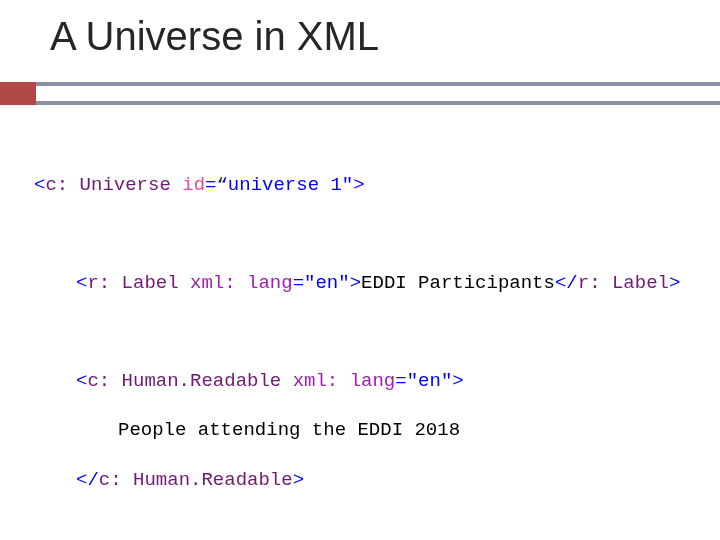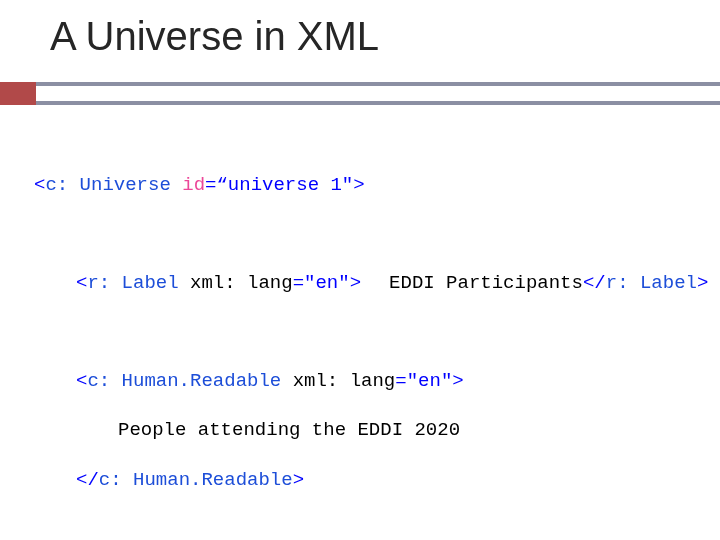--- a/index.html
+++ b/index.html
@@ -54,24 +54,24 @@
     position: absolute;
     left: 34px;
     top: 148px;
     font-family: Consolas, "Courier New", monospace;
     font-size: 19px;
     line-height: 1.3;
     white-space: pre;
     color: #000;
   }
   .punct  { color: #0000ff; }
-  .elname { color: #1d4ed8; }
-  .attr   { color: #000000; margin-top: 31px; }
+  .elname { color: #701a75; }
+  .attr   { color: #a21caf; margin-top: 31px; }
   .val    { color: #0000ff; }
-  .txt    { color: #000000; margin-left: 28px; }
+  .txt    { color: #000000; }
   .idattr { color: #ec4899; }
   .indent1 { margin-left: 42px; }
   .indent2 { margin-left: 84px; }
   .blank { height: 24px; }
 </style>
 </head>
 <body>
 
 <div class="slide">
 
@@ -80,19 +80,19 @@
   <div class="accent-box"></div>
   <div class="hr-top"></div>
   <div class="hr-bot"></div>
 
   <div class="code">
 <div><span class="punct">&lt;</span><span class="elname">c: Universe</span><span> </span><span class="idattr">id</span><span class="punct">=</span><span class="val">“universe 1"</span><span class="punct">&gt;</span></div>
 <div class="blank"></div>
 <div class="indent1"><span class="punct">&lt;</span><span class="elname">r: Label</span><span> </span><span class="attr">xml: lang</span><span class="punct">=</span><span class="val">"en"</span><span class="punct">&gt;</span><span class="txt">EDDI Participants</span><span class="punct">&lt;/</span><span class="elname">r: Label</span><span class="punct">&gt;</span></div>
 <div class="blank"></div>
 <div class="indent1"><span class="punct">&lt;</span><span class="elname">c: Human.Readable</span><span> </span><span class="attr">xml: lang</span><span class="punct">=</span><span class="val">"en"</span><span class="punct">&gt;</span></div>
-<div class="indent2 txt">People attending the EDDI 2020</div>
+<div class="indent2 txt">People attending the EDDI 2018</div>
 <div class="indent1"><span class="punct">&lt;/</span><span class="elname">c: Human.Readable</span><span class="punct">&gt;</span></div>
 
 
   </div>
 
 </div>
 
 </body></html>

